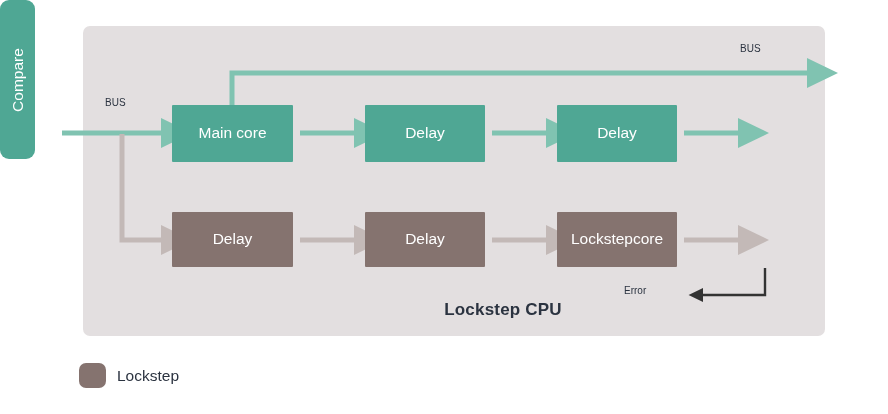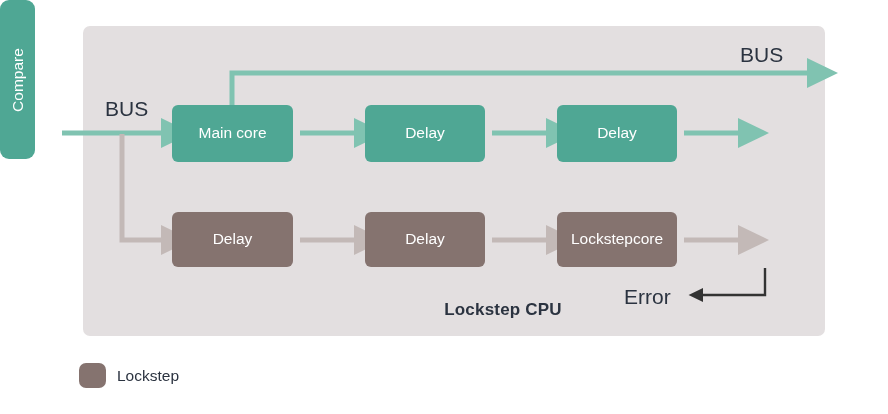--- a/index.html
+++ b/index.html
@@ -33,21 +33,21 @@
     position: absolute;
     left: 0;
     top: 0;
     width: 888px;
     height: 414px;
     pointer-events: none;
   }
   
   .block {
     position: absolute;
-    border-radius: 6px;
+    border-radius: 1px;
     display: flex;
     align-items: center;
     justify-content: center;
     color: #ffffff;
     font-size: 15.5px;
     line-height: 1.18;
     text-align: center;
     box-sizing: border-box;
     padding: 2px 6px;
   }
@@ -76,21 +76,21 @@
     transform: rotate(-90deg);
     white-space: nowrap;
     color: #ffffff;
     font-size: 15.5px;
   }
 
   
   .label {
     position: absolute;
     color: #2b3340;
-    font-size: 21px;
+    font-size: 10px;
     white-space: nowrap;
   }
   .bus-left  { left: 105px; top: 97px; }
   .bus-right { left: 740px; top: 43px; }
   .err-label { left: 624px; top: 285px; }
 
   .caption {
     position: absolute;
     left: 0;
     top: 300px;

